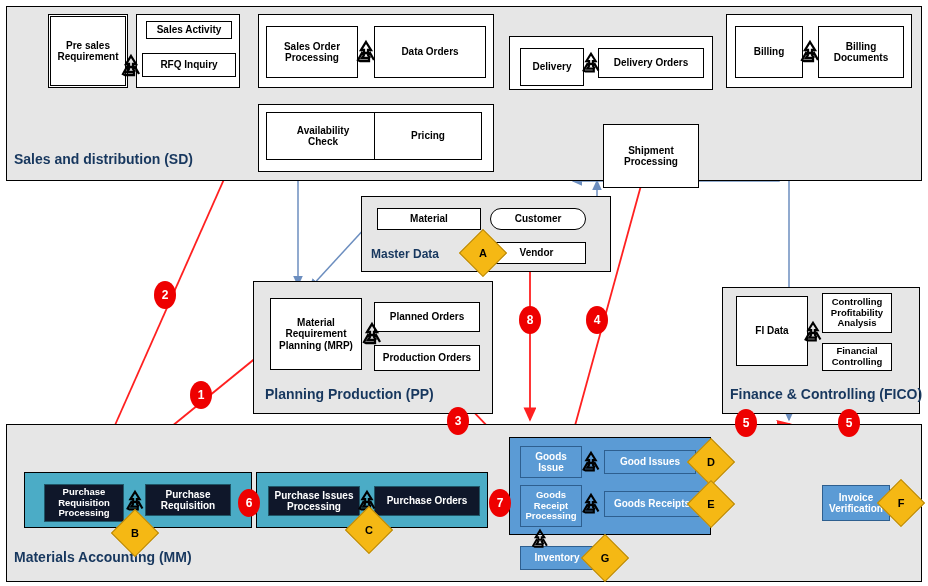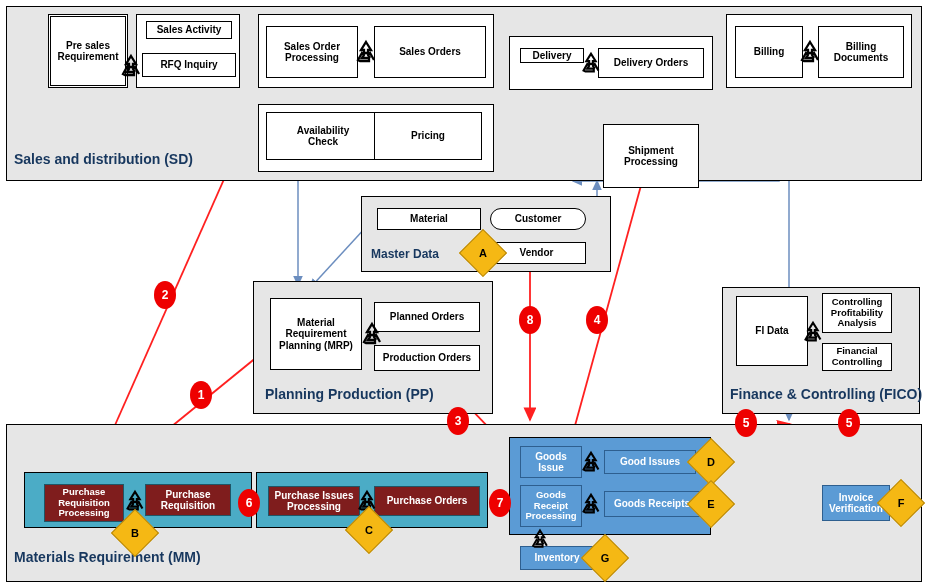--- a/index.html
+++ b/index.html
@@ -11,21 +11,21 @@
   .module-label{position:absolute;font-weight:bold;font-size:14px;color:#17375e;white-space:nowrap;}
 
   
   .group{position:absolute;background:#ffffff;border:1px solid #000;box-sizing:border-box;}
   .group-grey{position:absolute;background:#e6e6e6;border:1px solid #000;box-sizing:border-box;}
 
   
   .box{position:absolute;box-sizing:border-box;border:1px solid #000;background:#ffffff;
        display:flex;align-items:center;justify-content:center;text-align:center;
        font-weight:bold;font-size:10px;line-height:1.12;color:#000;padding:1px;}
-  .box.teal{background:#7f1d1d;color:#ffffff;border:1px solid #1f5566;}
+  .box.teal{background:#0f172a;color:#ffffff;border:1px solid #1f5566;}
   .box.blue{background:#5b9bd5;color:#ffffff;border:1px solid #2e5f8f;}
   .panel-teal{position:absolute;background:#4bacc6;border:1px solid #000;box-sizing:border-box;}
   .panel-blue{position:absolute;background:#5b9bd5;border:1px solid #000;box-sizing:border-box;}
 
   
   .recycle{position:absolute;pointer-events:none;}
 
   
   .diamond{position:absolute;width:34px;height:34px;background:#f5b814;border:1px solid #b5860b;
            transform:rotate(45deg);box-sizing:border-box;}
@@ -119,34 +119,34 @@
   <div class="box" style="left:142px;top:53px;width:94px;height:24px;">RFQ Inquiry</div>
   <svg class="recycle" style="left:117px;top:52px;width:28px;height:28px;" viewBox="0 0 28 28">
     <path d="M14 4 L19 12 L16 12 L16 15 L12 15 L12 12 L9 12 Z" fill="none" stroke="#000" stroke-width="2.3"></path>
     <path d="M6 22 L10 15 L12 17 L10 20 L17 20 L17 23 L8 23 Z" fill="none" stroke="#000" stroke-width="2.3"></path>
     <path d="M22 22 L18 15 L16 17 L18 20" fill="none" stroke="#000" stroke-width="2.3"></path>
   </svg>
 
   <div class="group" style="left:258px;top:14px;width:236px;height:74px;"></div>
   <div class="box" style="left:266px;top:26px;width:92px;height:52px;white-space:pre-line;">Sales Order
 Processing</div>
-  <div class="box" style="left:374px;top:26px;width:112px;height:52px;">Sales Orders</div>
+  <div class="box" style="left:374px;top:26px;width:112px;height:52px;">Data Orders</div>
   <svg class="recycle" style="left:352px;top:38px;width:28px;height:28px;" viewBox="0 0 28 28">
     <path d="M14 4 L19 12 L16 12 L16 15 L12 15 L12 12 L9 12 Z" fill="none" stroke="#000" stroke-width="2.3"></path>
     <path d="M6 22 L10 15 L12 17 L10 20 L17 20 L17 23 L8 23 Z" fill="none" stroke="#000" stroke-width="2.3"></path>
     <path d="M22 22 L18 15 L16 17 L18 20" fill="none" stroke="#000" stroke-width="2.3"></path>
   </svg>
 
   <div class="group" style="left:258px;top:104px;width:236px;height:68px;"></div>
   <div class="box" style="left:266px;top:112px;width:114px;height:48px;white-space:pre-line;">Availability
 Check</div>
   <div class="box" style="left:374px;top:112px;width:108px;height:48px;">Pricing</div>
 
   <div class="group" style="left:509px;top:36px;width:204px;height:54px;"></div>
-  <div class="box" style="left:520px;top:48px;width:64px;height:15px;">Delivery</div>
+  <div class="box" style="left:520px;top:48px;width:64px;height:38px;">Delivery</div>
   <div class="box" style="left:598px;top:48px;width:106px;height:30px;">Delivery Orders</div>
   <svg class="recycle" style="left:578px;top:49px;width:26px;height:28px;" viewBox="0 0 28 28">
     <path d="M14 4 L19 12 L16 12 L16 15 L12 15 L12 12 L9 12 Z" fill="none" stroke="#000" stroke-width="2.3"></path>
     <path d="M6 22 L10 15 L12 17 L10 20 L17 20 L17 23 L8 23 Z" fill="none" stroke="#000" stroke-width="2.3"></path>
     <path d="M22 22 L18 15 L16 17 L18 20" fill="none" stroke="#000" stroke-width="2.3"></path>
   </svg>
 
   <div class="box" style="left:603px;top:124px;width:96px;height:64px;white-space:pre-line;">Shipment
 Processing</div>
 
@@ -189,21 +189,21 @@
 Analysis</div>
   <div class="box" style="left:822px;top:343px;width:70px;height:28px;white-space:pre-line;font-size:9.5px;">Financial
 Controlling</div>
   <svg class="recycle" style="left:800px;top:318px;width:26px;height:28px;" viewBox="0 0 28 28">
     <path d="M14 4 L19 12 L16 12 L16 15 L12 15 L12 12 L9 12 Z" fill="none" stroke="#000" stroke-width="2.3"></path>
     <path d="M6 22 L10 15 L12 17 L10 20 L17 20 L17 23 L8 23 Z" fill="none" stroke="#000" stroke-width="2.3"></path>
     <path d="M22 22 L18 15 L16 17 L18 20" fill="none" stroke="#000" stroke-width="2.3"></path>
   </svg>
 
   <div class="module" style="left:6px;top:424px;width:916px;height:158px;"></div>
-  <div class="module-label" style="left:14px;top:549px;">Materials Requirement (MM)</div>
+  <div class="module-label" style="left:14px;top:549px;">Materials Accounting (MM)</div>
 
   <div class="panel-teal" style="left:24px;top:472px;width:228px;height:56px;"></div>
   <div class="box teal" style="left:44px;top:484px;width:80px;height:38px;white-space:pre-line;font-size:9.5px;">Purchase
 Requisition
 Processing</div>
   <div class="box teal" style="left:145px;top:484px;width:86px;height:32px;white-space:pre-line;">Purchase
 Requisition</div>
   <svg class="recycle" style="left:122px;top:487px;width:26px;height:28px;" viewBox="0 0 28 28">
     <path d="M14 4 L19 12 L16 12 L16 15 L12 15 L12 12 L9 12 Z" fill="none" stroke="#000" stroke-width="2.3"></path>
     <path d="M6 22 L10 15 L12 17 L10 20 L17 20 L17 23 L8 23 Z" fill="none" stroke="#000" stroke-width="2.3"></path>

